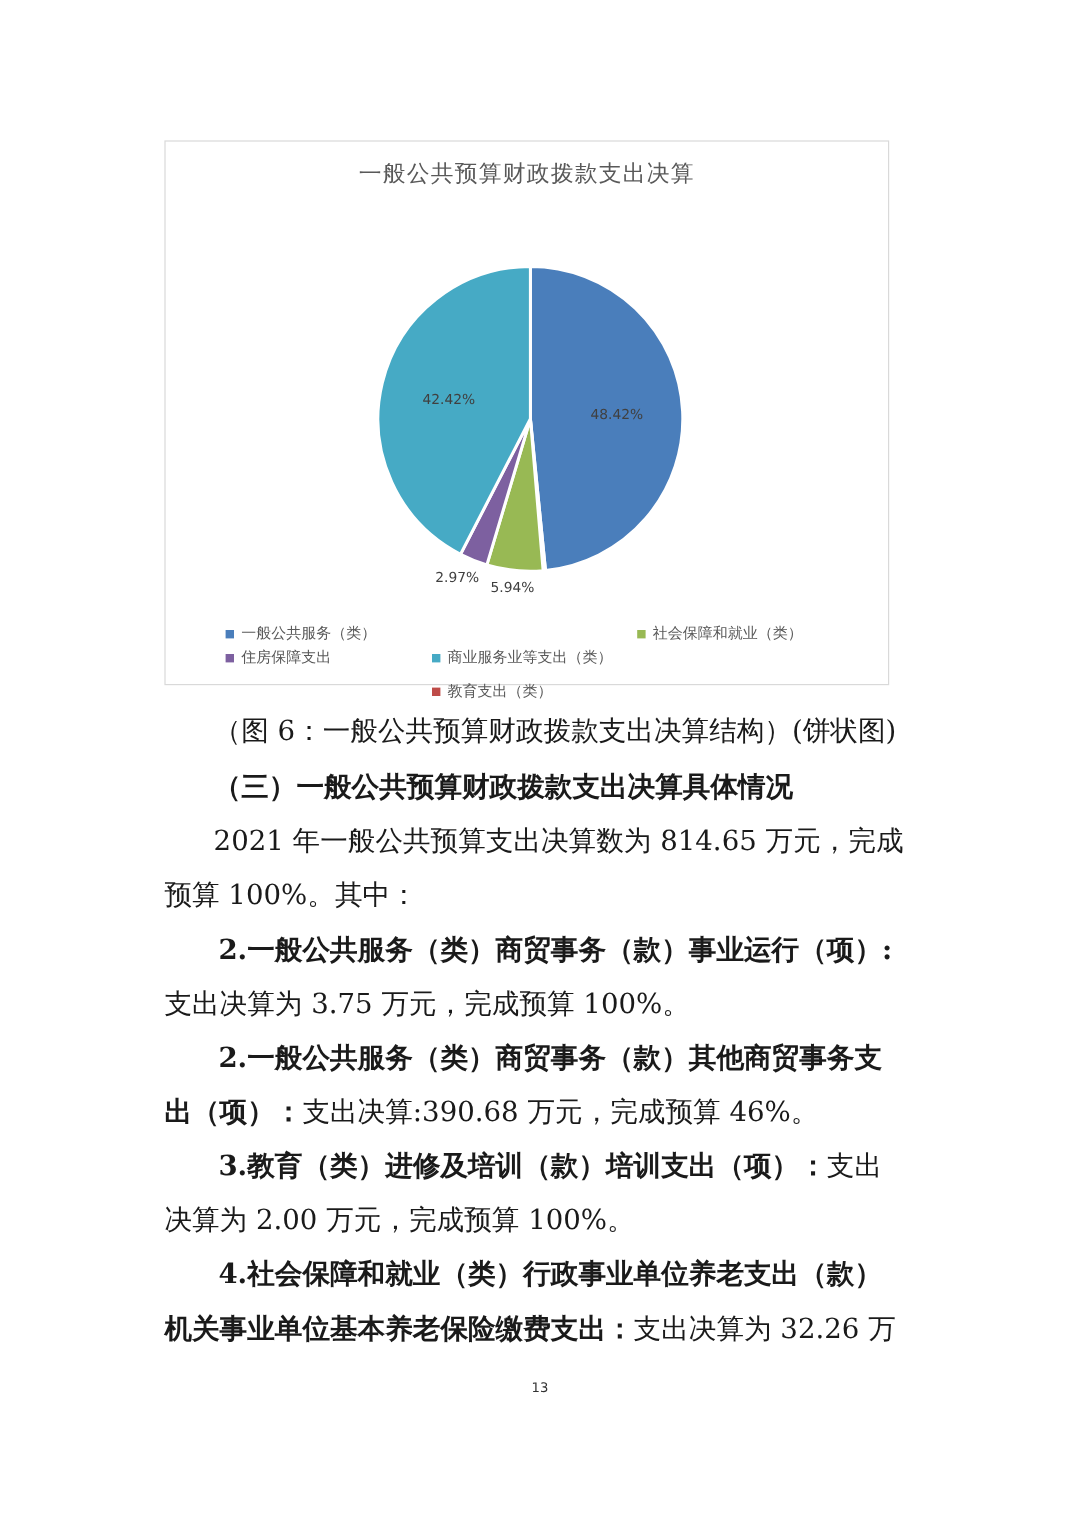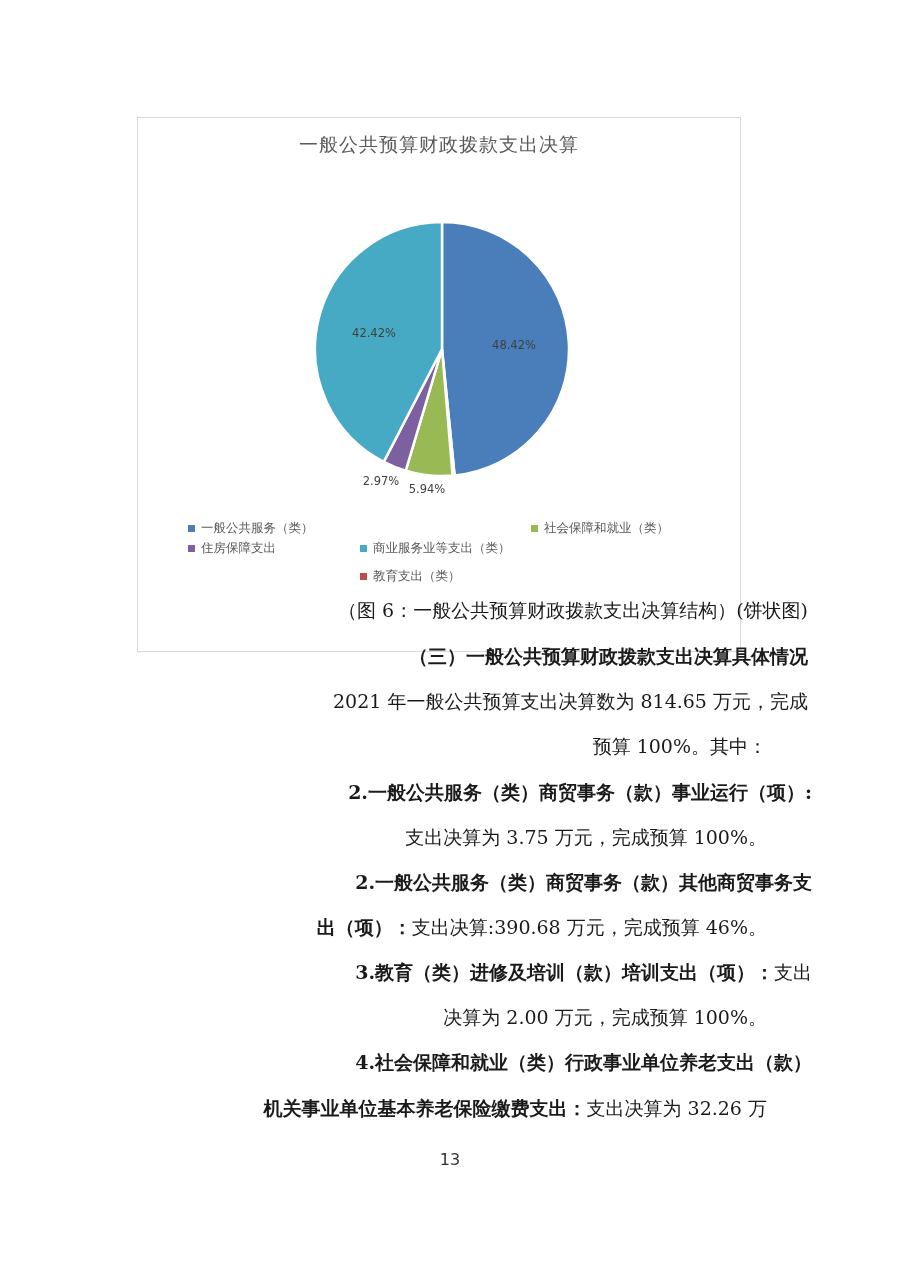--- a/index.html
+++ b/index.html
@@ -1,25 +1,25 @@
 <!DOCTYPE html>
 <html><head>
 <meta charset="utf-8">
 <style>
   html, body { margin:0; padding:0; background:#ffffff; }
   body { width:900px; height:1273px; position:relative; overflow:hidden; font-family:"DejaVu Serif","Liberation Serif",serif; color:#1a1a1a; }
-  .chart-box { position:absolute; left:137px; top:117px; width:604px; height:535px; border:1px solid #d9d9d9; box-sizing:border-box; background:#fff; }
+  .chart-box { position:absolute; left:137px; top:117px; width:604px; height:454px; border:1px solid #d9d9d9; box-sizing:border-box; background:#fff; }
   .chart-title { position:absolute; left:0; right:0; top:14px; text-align:center; font-family:"DejaVu Sans","Liberation Sans",sans-serif; font-size:19px; color:#595959; letter-spacing:1px; }
   .pie-svg { position:absolute; left:0; top:0; }
   .legend { position:absolute; left:50px; top:402px; width:540px; font-family:"DejaVu Sans","Liberation Sans",sans-serif; font-size:12.5px; color:#595959; }
   .legend-item { position:absolute; white-space:nowrap; display:flex; align-items:center; }
   .swatch { display:inline-block; width:7px; height:7px; margin-right:6px; }
-  .para { position:absolute; left:137px; width:630px; font-size:19px; line-height:24px; white-space:nowrap;text-align:right; }
+  .para { position:absolute; left:137px; width:630px; font-size:23px; line-height:24px; white-space:nowrap; }
   .bold { font-weight:bold; }
-  .page-num { position:absolute; left:0; right:0; top:1150px; text-align:center; font-family:"DejaVu Sans","Liberation Sans",sans-serif; font-size:16px; color:#333; }
+  .page-num { position:absolute; left:0; right:0; top:1150px; text-align:center; font-family:"DejaVu Sans","Liberation Sans",sans-serif; font-size:11px; color:#333; }
 </style>
 </head>
 <body>
 
 <div class="chart-box">
   <div class="chart-title">一般公共预算财政拨款支出决算</div>
   <svg class="pie-svg" width="604" height="454" id="pie">
       <path d="M304,231 L304,104 A127,127 0 0 1 316.5871406391816,357.3746964013345 Z" fill="#4a7ebb" stroke="#ffffff" stroke-width="2.5"></path>
       <path d="M304,231 L316.5871406391816,357.3746964013345 A127,127 0 0 1 314.6005803383172,357.55681608072666 Z" fill="#be4b48" stroke="#ffffff" stroke-width="2.5"></path>
       <path d="M304,231 L314.6005803383172,357.55681608072666 A127,127 0 0 1 267.7260741771636,352.7094996514215 Z" fill="#98b954" stroke="#ffffff" stroke-width="2.5"></path>

